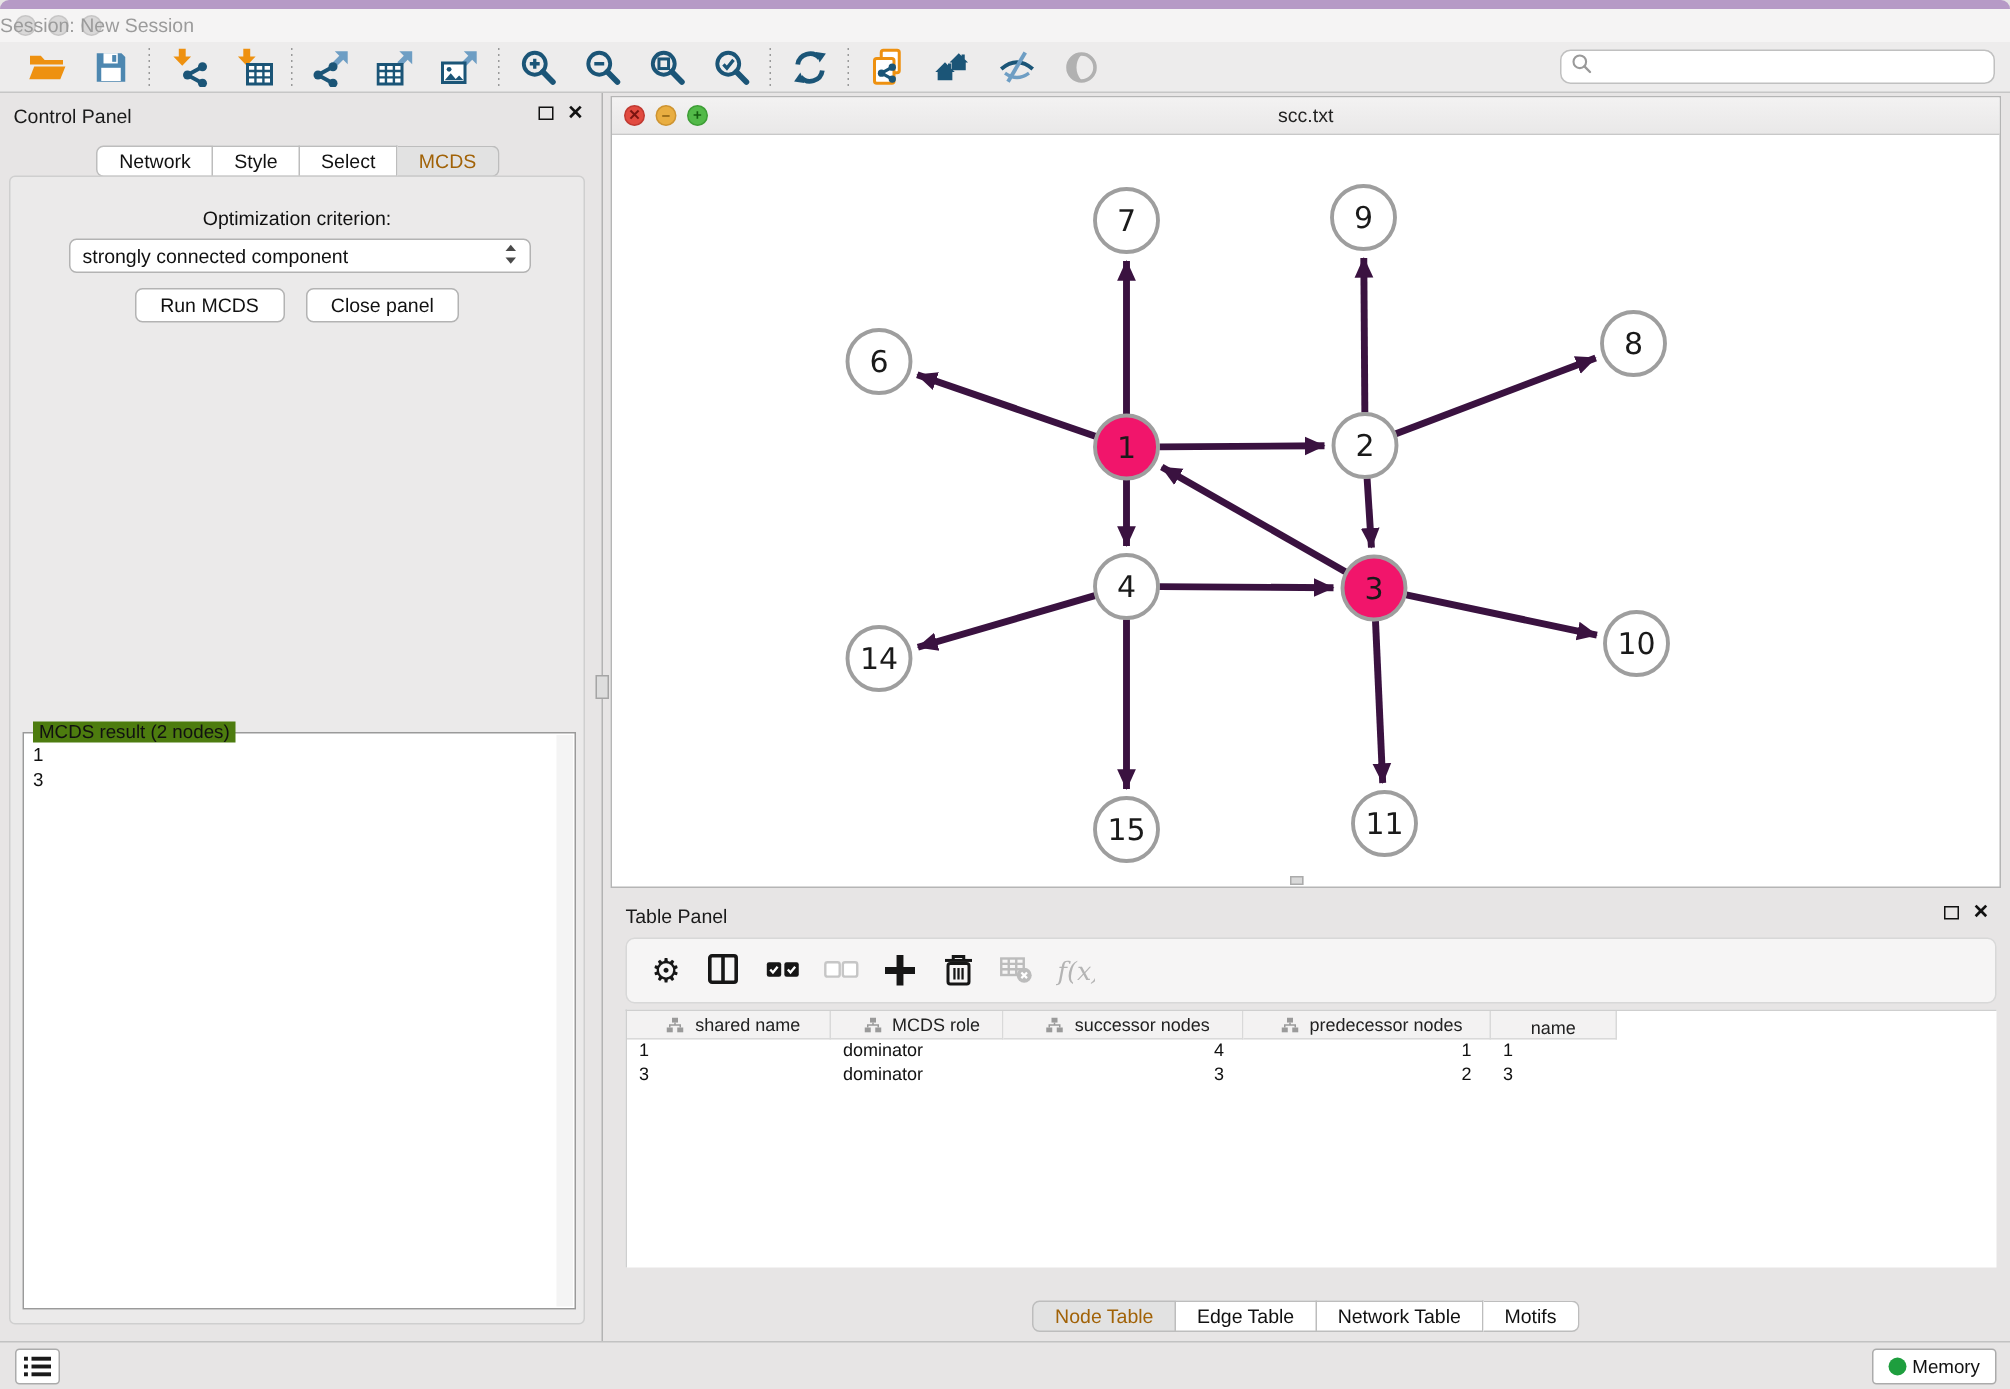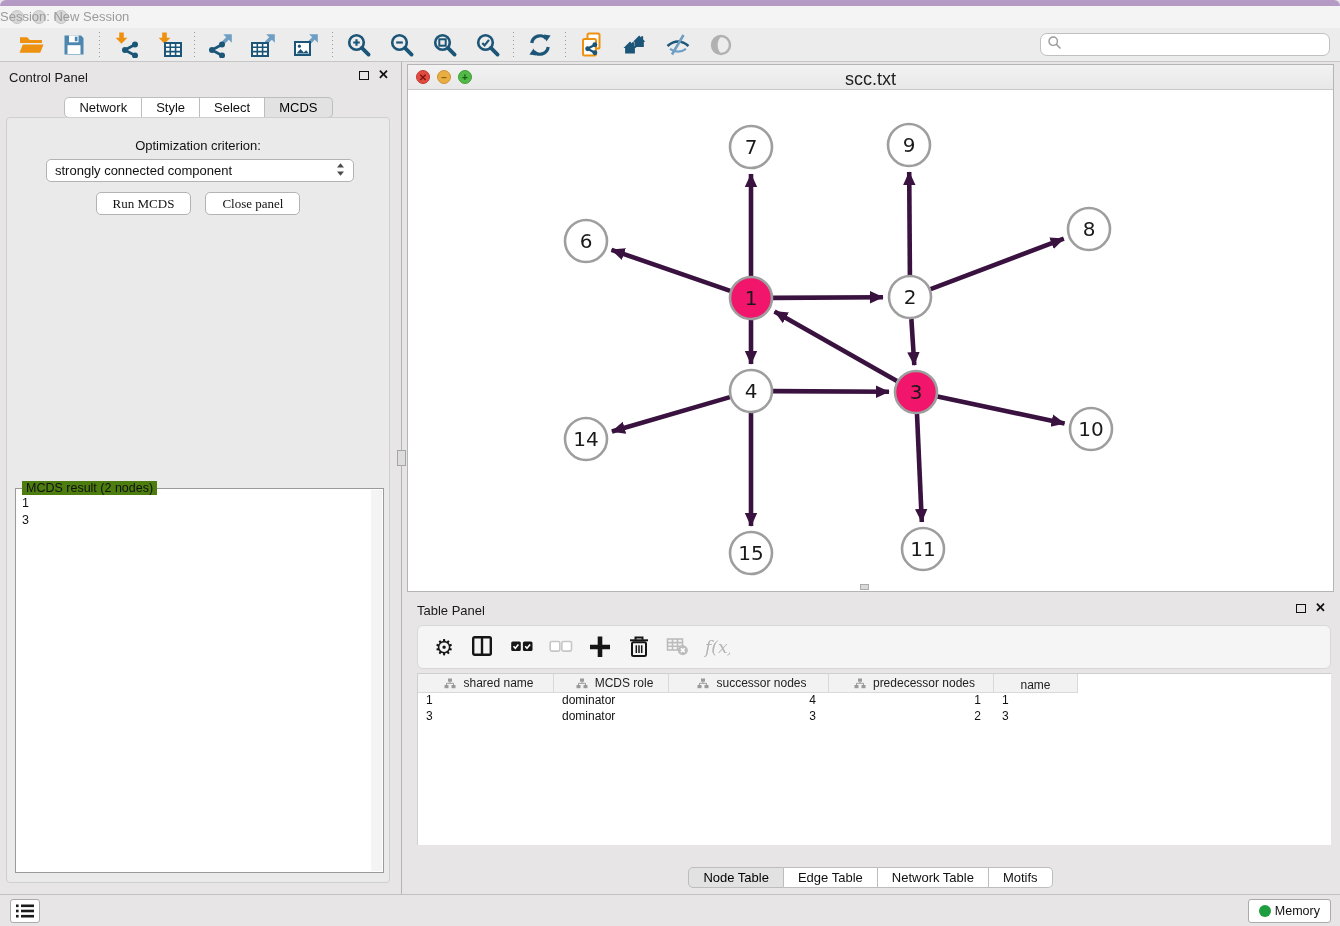--- a/index.html
+++ b/index.html
@@ -41,33 +41,33 @@
   .panel-btns { position:absolute; right:8px; top:8px; display:flex; gap:9px; align-items:center; }
   .float-ico { width:10px; height:9px; border:1.4px solid #111; display:inline-block; }
   .close-ico { font-size:13px; font-weight:700; color:#111; line-height:10px; }
   .ctab-row { position:absolute; left:0; top:35px; width:100%; display:flex; justify-content:center; }
   .seg { display:flex; }
   .seg .seg-tab { height:21px; padding:0 14px; font-size:13px; color:#111;
     background:#fff; border:1px solid #BDBDBD; border-left:none;
     display:flex; align-items:center; cursor:default; }
   .seg .seg-tab:first-child { border-left:1px solid #BDBDBD; border-radius:5px 0 0 5px; }
   .seg .seg-tab:last-child { border-radius:0 5px 5px 0; }
-  .seg .seg-tab.active { background:#E2E2E2; color:#000000; }
+  .seg .seg-tab.active { background:#E2E2E2; color:#a16207; }
   .cp-box { position:absolute; left:6px; top:55px; width:384px; height:766px;
     background:#EBEAEA; border:1px solid #CFCFCF; border-radius:4px; }
   .opt-label { position:absolute; top:20px; width:100%; text-align:center;
     font-size:13px; color:#111; }
   .criterion { position:absolute; left:39px; top:41px; width:308px; height:23px;
     background:#fff; border:1px solid #B3B3B3; border-radius:5px;
     display:flex; align-items:center; padding:0 8px; font-size:13px; color:#111; }
   .criterion .spacer { flex:1; }
   .cp-buttons { position:absolute; left:0; top:74px; width:100%; height:23px;
     display:flex; justify-content:center; gap:14px; }
   .cp-btn { height:23px; padding:0 16px; background:#fff; border:1px solid #B3B3B3;
-    border-radius:5px; font-size:13px; color:#111; font-family:Liberation Serif, serif; }
+    border-radius:5px; font-size:13px; color:#111; font-family:Liberation Sans, sans-serif; }
   .result-box { position:absolute; left:8px; top:370px; width:369px; height:385px;
     background:#fff; border:1px solid #9A9A9A; }
   .result-legend { position:absolute; left:6px; top:-8px; background:#4d7c0f;
     padding:0 4px; font-size:12.5px; color:#111; }
   .result-pre { position:absolute; left:6px; top:6px; right:16px; bottom:4px;
     font-family:"Liberation Sans",sans-serif; font-size:12.5px; color:#111;
     line-height:17px; white-space:pre; overflow:hidden; }
   .result-scroll { position:absolute; right:1px; top:1px; width:11px; bottom:1px;
     background:#F4F4F4; }
   
@@ -79,21 +79,21 @@
     background:#fff; border:1px solid #B5B5B5; }
   .net-titlebar { position:absolute; left:0; top:0; width:100%; height:25px;
     background:linear-gradient(#F3F2F2,#E9E8E8); border-bottom:1px solid #C8C8C8; }
   .net-lights { position:absolute; left:8px; top:5px; display:flex; gap:7px; }
   .nl { width:14px; height:14px; border-radius:50%; font-size:10px; line-height:13px;
     text-align:center; font-weight:700; }
   .nl.red { background:#E24B40; border:1px solid #C03A32; color:#7A1410; }
   .nl.yel { background:#E9AE41; border:1px solid #CE9431; color:#8A5E10; }
   .nl.grn { background:#52B948; border:1px solid #3E9E36; color:#145E10; }
   .net-title { position:absolute; top:4px; width:100%; text-align:center;
-    font-size:18px; color:#222; }
+    font-size:13px; color:#222; }
   .net-canvas { position:absolute; left:0; top:25px; width:925px; height:501px; }
   .net-hhandle { position:absolute; left:452px; bottom:1px; width:9px; height:6px;
     background:#D9D9D9; border:1px solid #ABABAB; }
   
   .table-panel { position:absolute; left:407px; top:595px; width:927px; height:295px; }
   .tp-toolbar { position:absolute; left:10px; top:30px; width:914px; height:44px;
     background:#F6F5F5; border:1px solid #D8D8D8; border-radius:6px;
     display:flex; align-items:center; gap:13px; padding-left:13px; }
   .tp-btn { width:26px; height:26px; border:none; background:transparent; padding:0;
     display:flex; align-items:center; justify-content:center; }

